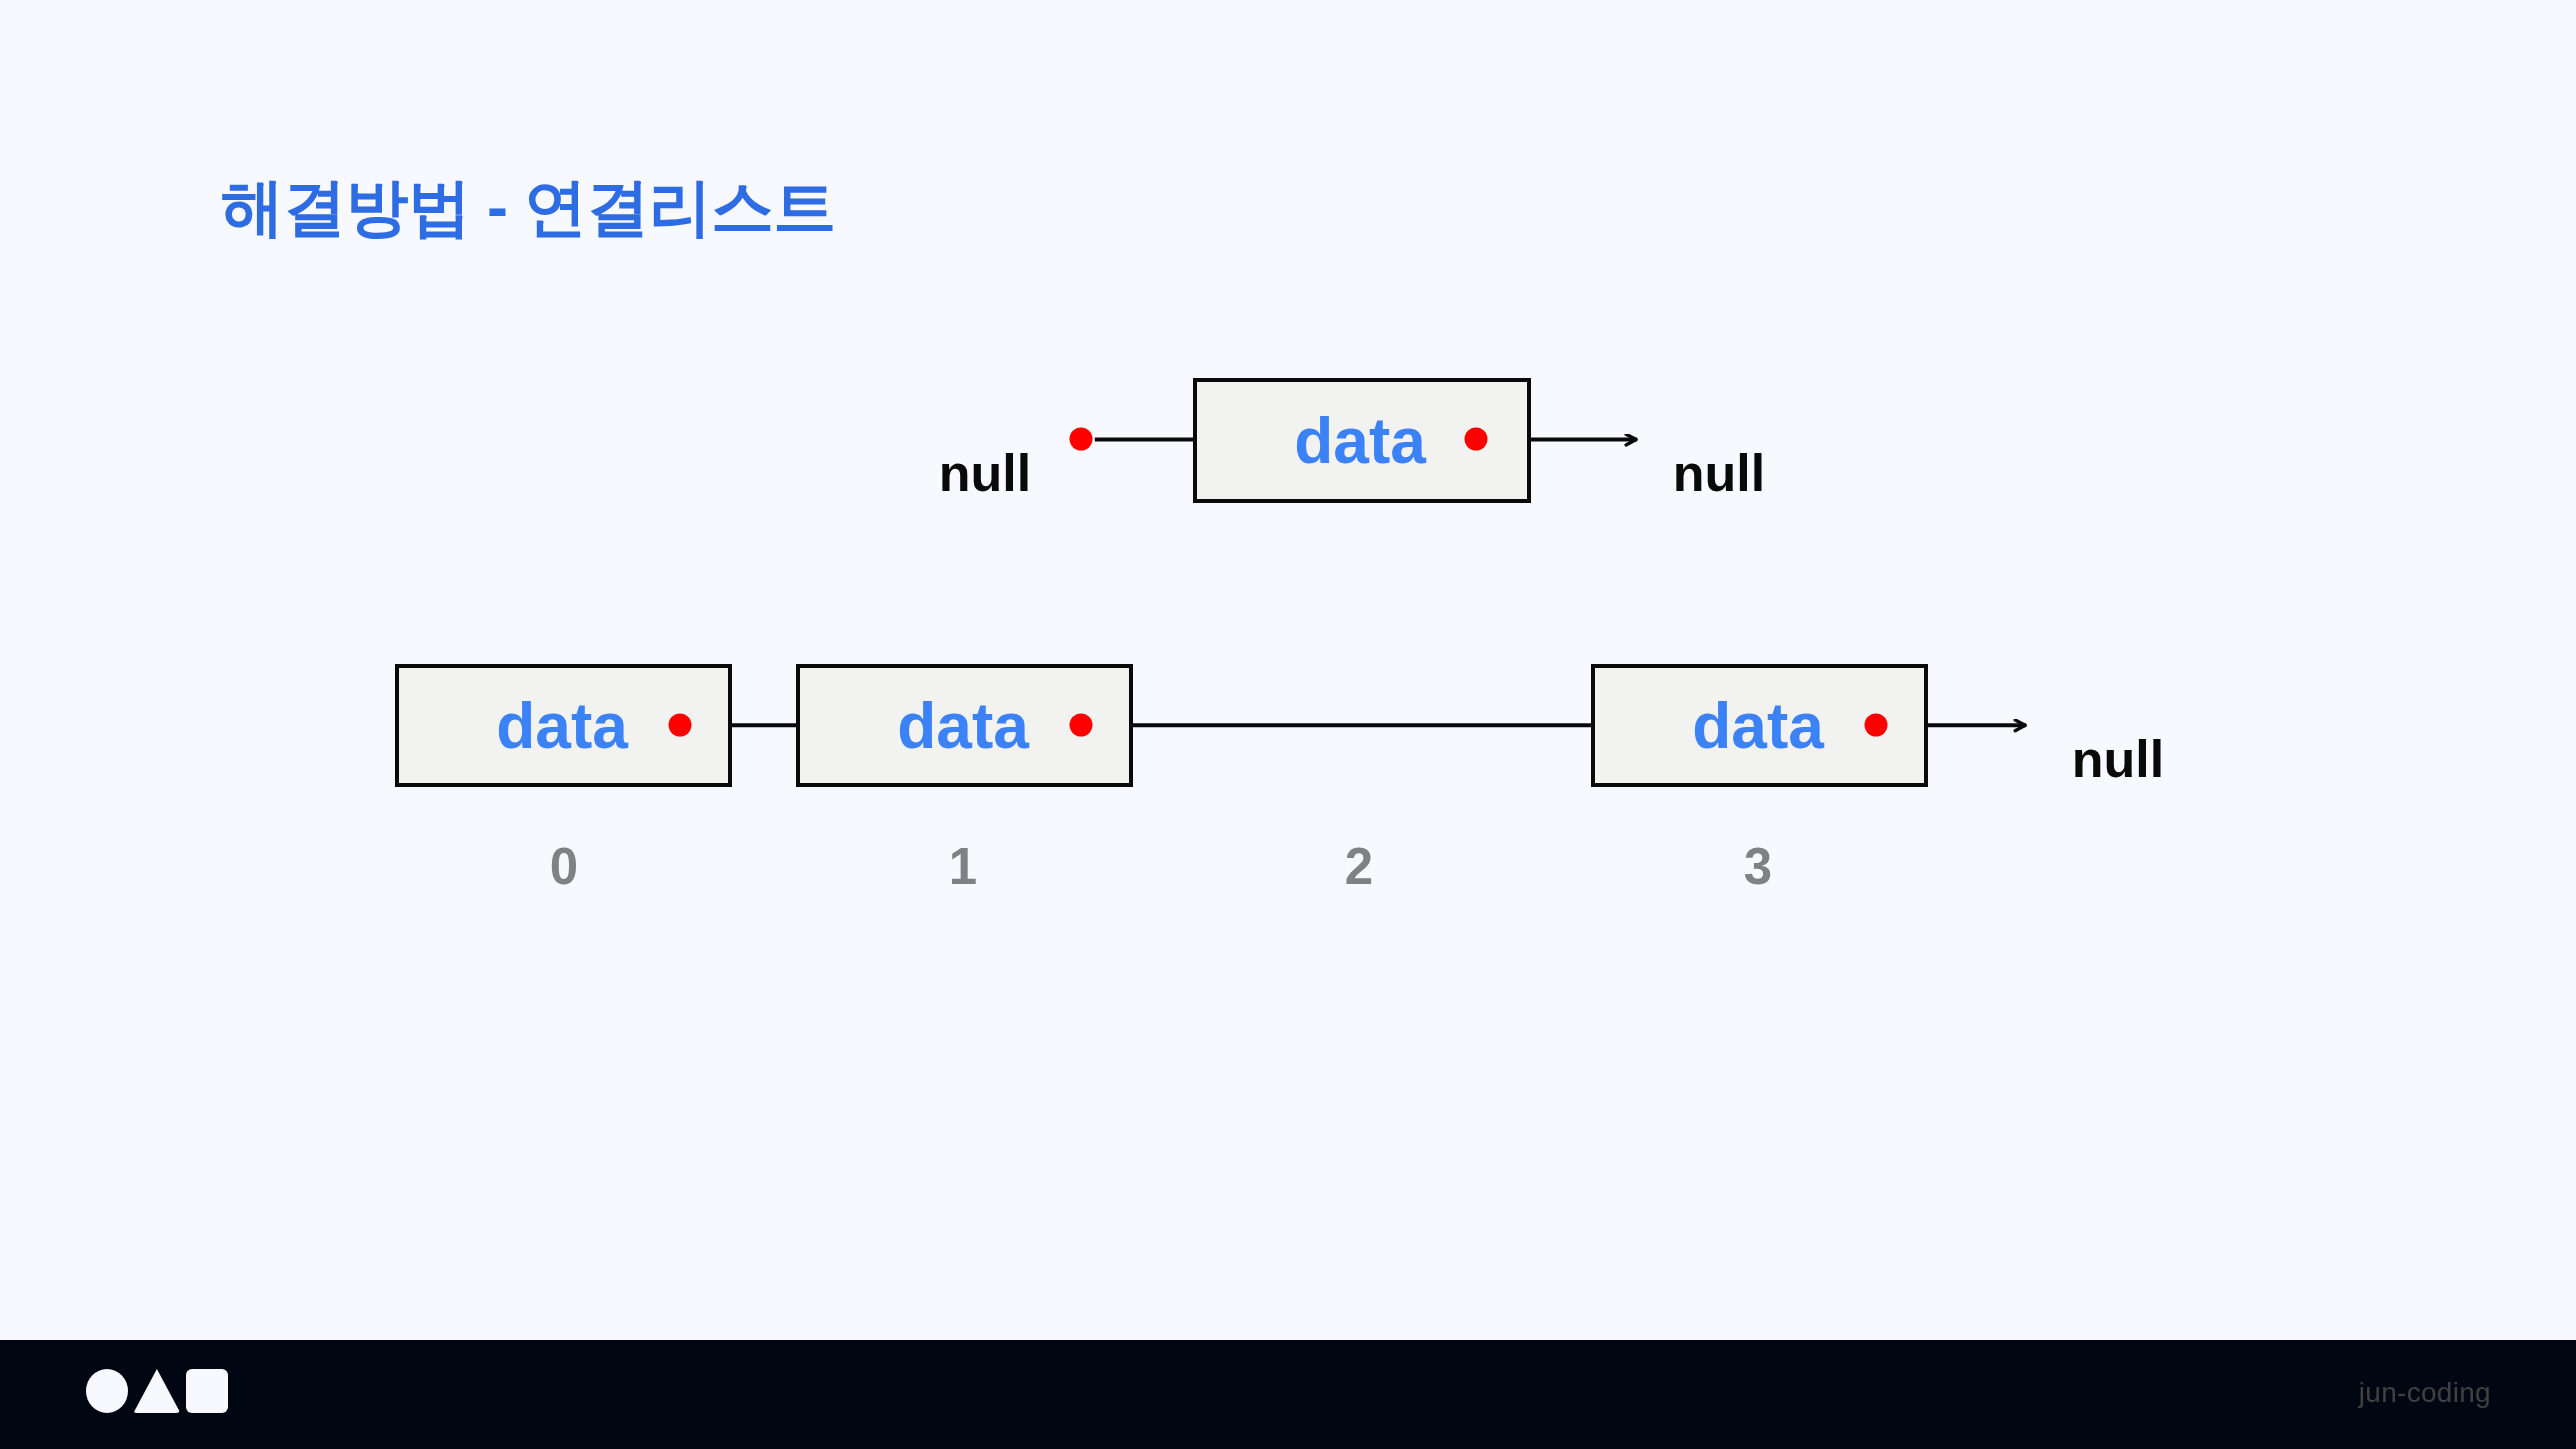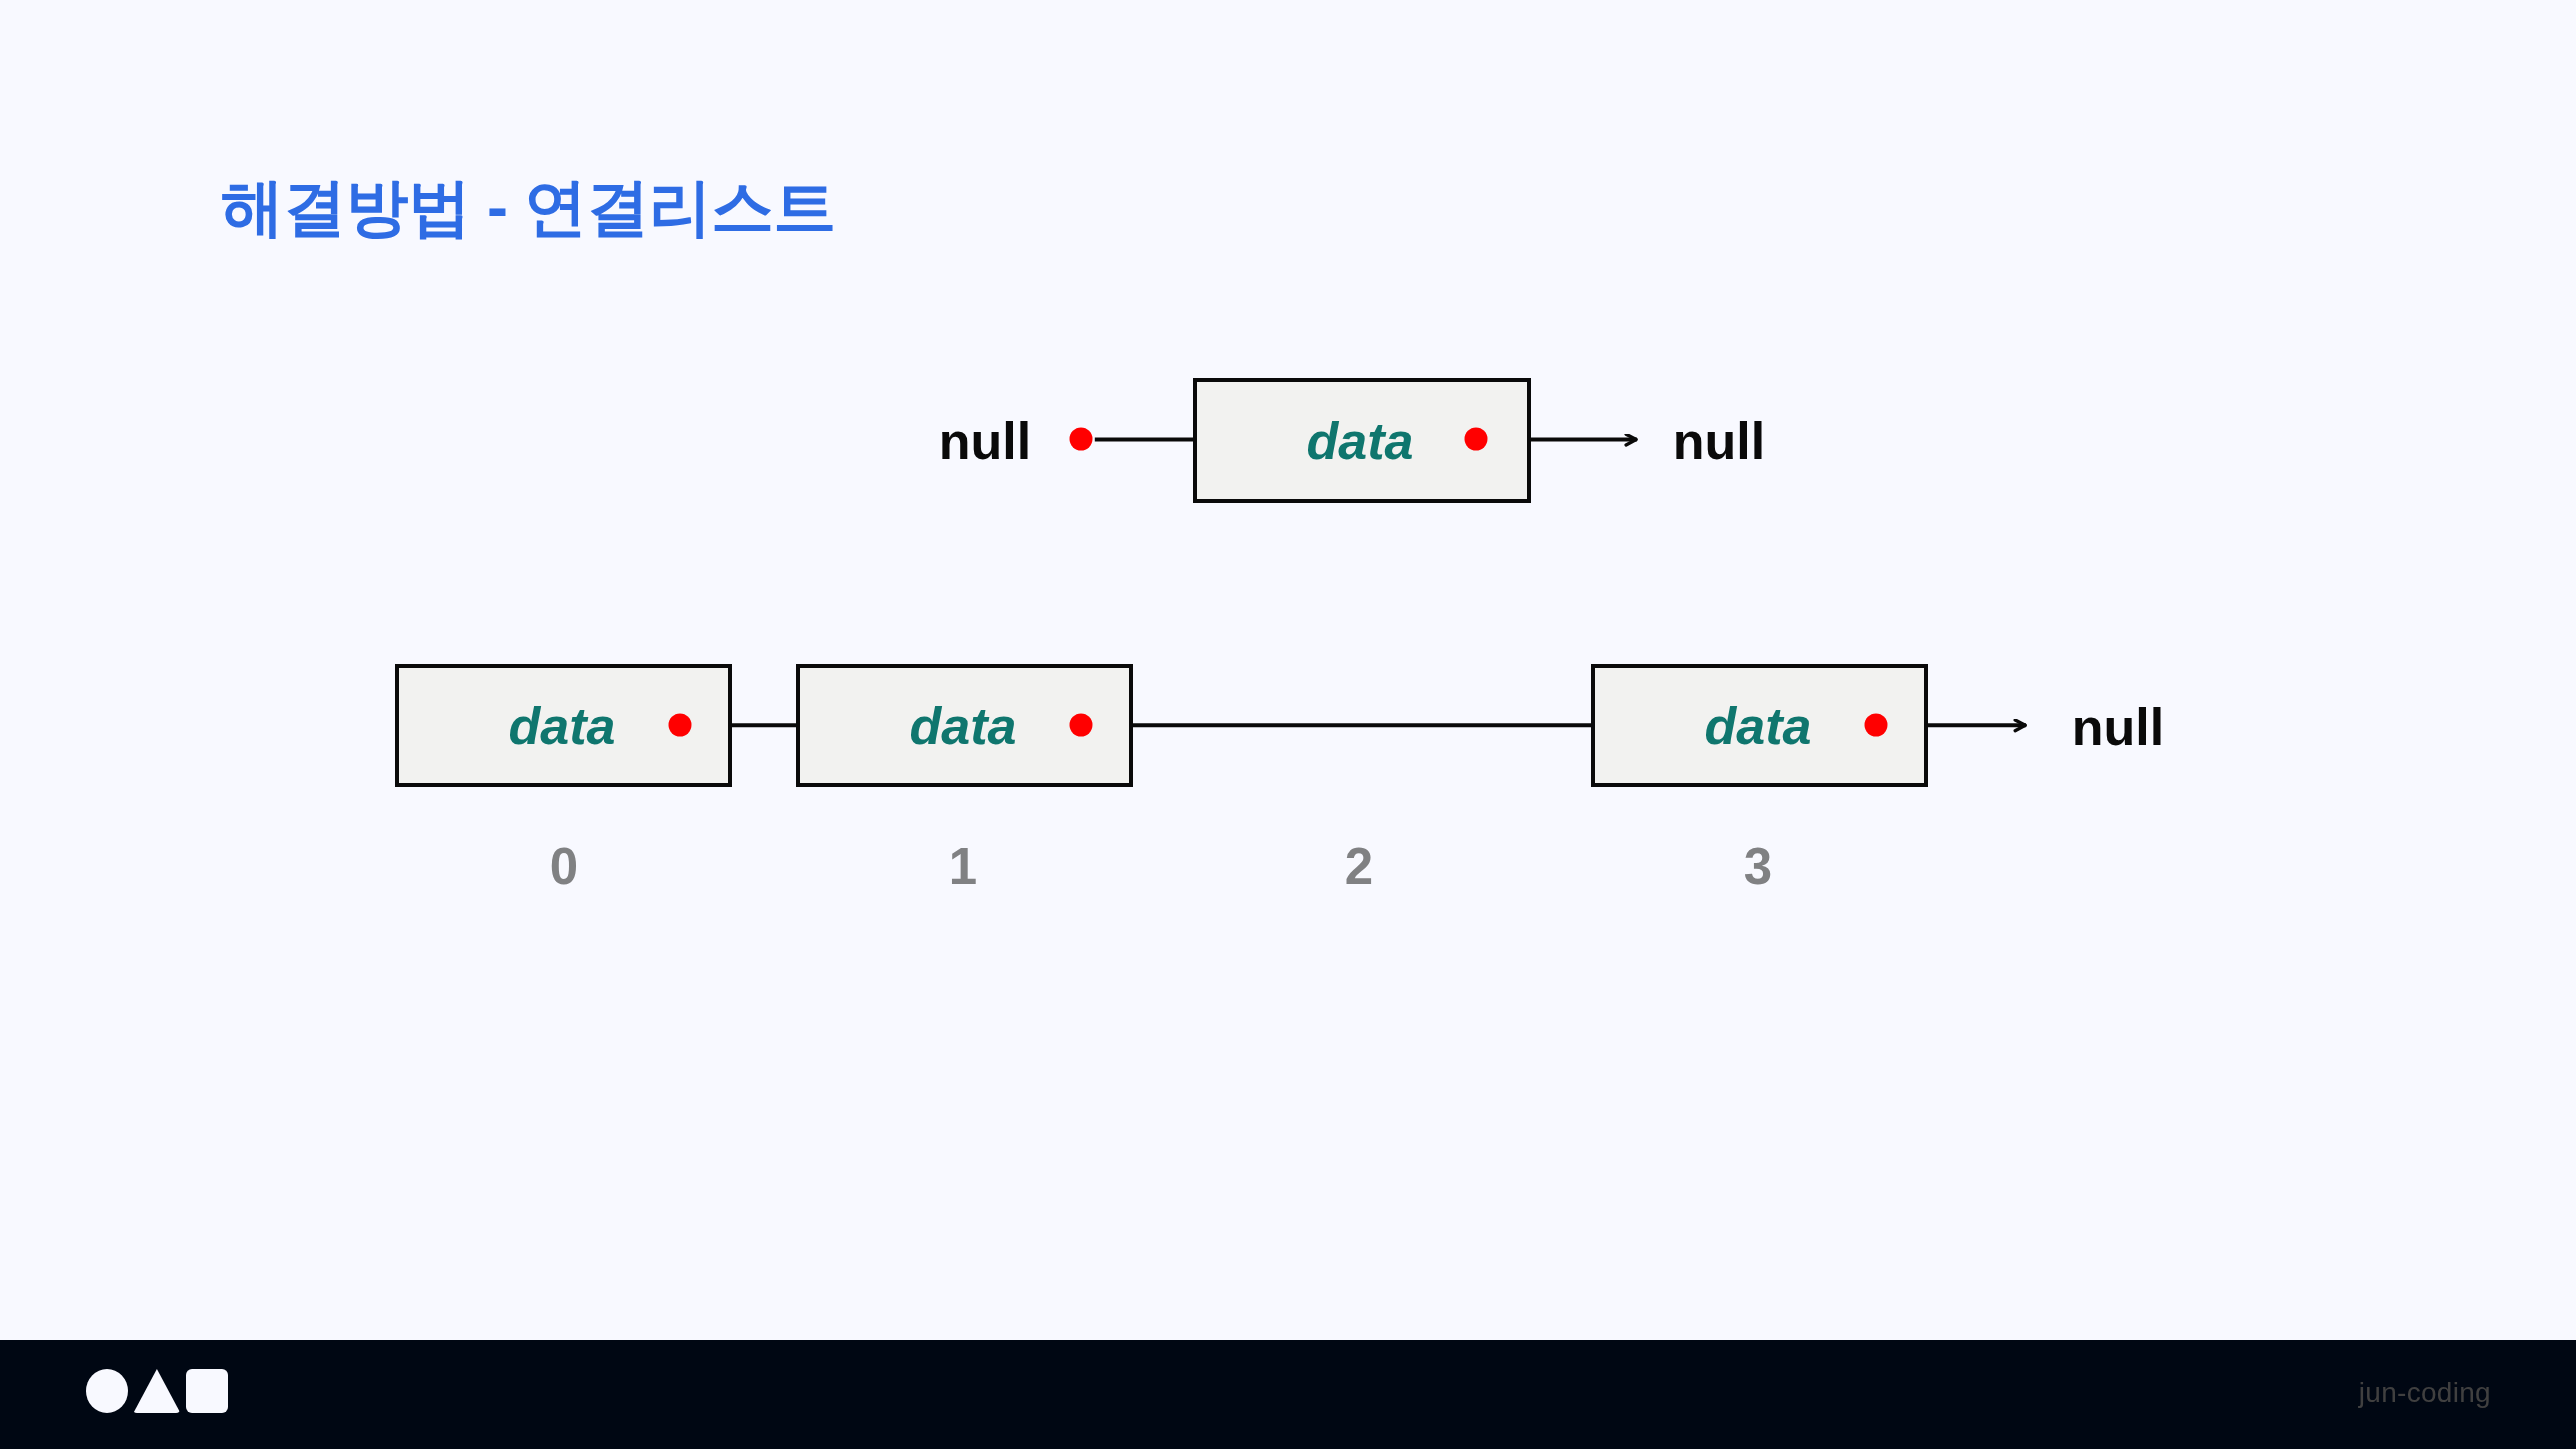--- a/index.html
+++ b/index.html
@@ -47,44 +47,44 @@
 
   
   .node-box {
     position: absolute;
     box-sizing: border-box;
     background: #f2f2f0;
     border: 4px solid #0a0a0a;
   }
   .node-label {
     position: absolute;
-    font-size: 52px;
-    font-weight: bold;
-    color: #0f766e;
-    white-space: nowrap;
-    transform: translate(-50%, -50%);
-    font-style: italic;
+    font-size: 64px;
+    font-weight: bold;
+    color: #3b82f6;
+    white-space: nowrap;
+    transform: translate(-50%, -50%);
   }
   .node-dot {
     position: absolute;
     width: 23px;
     height: 23px;
     border-radius: 50%;
     background: #ff0000;
     transform: translate(-50%, -50%);
   }
 
   
   .free-text {
     position: absolute;
     font-size: 52px;
     font-weight: bold;
     color: #0a0a0a;
     white-space: nowrap;
     transform: translate(-50%, -50%);
+    margin-top: 32px;
   }
 
   
   .index-label {
     position: absolute;
     font-size: 51px;
     font-weight: bold;
     color: #808183;
     white-space: nowrap;
     transform: translate(-50%, -50%);

